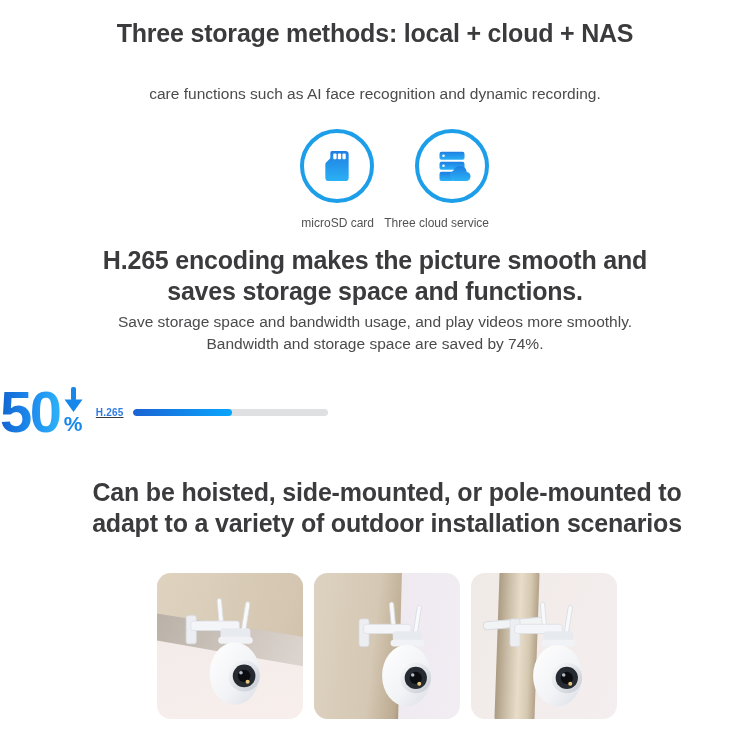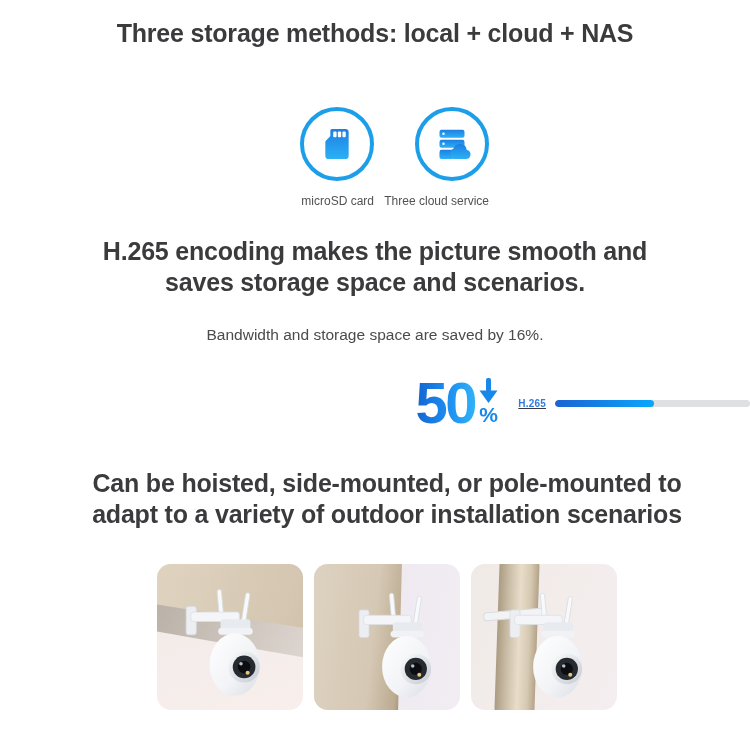--- a/index.html
+++ b/index.html
@@ -18,24 +18,24 @@
   .s1 .sec-sub { margin-top:13px; }
   .methods { margin-top:24px; display:flex; justify-content:center; gap:2px; }
   .method { width:113px; display:flex; flex-direction:column; align-items:flex-end; }
   .method-circle { width:74px; height:74px; border:4px solid #1c9ee9; border-radius:50%;
                    display:flex; align-items:center; justify-content:center; background:#fff; }
   .method-circle svg { width:40px; height:40px; }
   .method-label { margin-top:13px; font-size:12px; line-height:14px; color:#525254;
                   white-space:nowrap; }
 
   
-  .s2 { margin-top:28px; }
+  .s2 { margin-top:15px; }
   .s2 .sec-sub { margin-top:4px; }
-  .h265-graphic { margin-top:32px; height:50px; display:flex; justify-content:flex-end;
-                  align-items:center; gap:14px; }
+  .h265-graphic { margin-top:32px; height:50px; display:flex; justify-content:flex-start;
+                  align-items:center; gap:7px; }
   .fifty { display:flex; align-items:flex-start; }
   .big-num { font-size:58px; line-height:50px; font-weight:700; letter-spacing:-2.5px;
              color:#1e8ef0;
              background:linear-gradient(92deg,#1263cf 0%,#1e8ef0 55%,#2fb3f7 100%);
              -webkit-background-clip:text; background-clip:text;
              -webkit-text-fill-color:transparent; }
   .num-side { display:flex; flex-direction:column; align-items:center; margin-left:4px; }
   .down-arrow svg { width:19px; height:26px; display:block; }
   .pct-sign { font-size:21px; font-weight:700; color:#1787ea; line-height:22px; }
   .bars { display:flex; flex-direction:row;text-decoration:underline; }
@@ -115,20 +115,21 @@
     </symbol>
   </defs>
 </svg>
 
 <div class="page">
 
   <section class="s1">
     <h1 class="sec-title">Three storage methods: local + cloud + NAS</h1>
     <p class="sec-sub">
       <br>
+      <span>care functions such as AI face recognition and dynamic recording.</span>
     </p>
 
     <div class="methods">
 
       <div class="method">
         <div class="method-circle">
           <svg viewBox="0 0 48 48">
             <path fill="url(#iconGrad)" d="M18 6 H34 A4 4 0 0 1 38 10 V38 A4 4 0 0 1 34 42 H14 A4 4 0 0 1 10 38 V22 A3 3 0 0 1 10.9 19.9 L15.1 15.7 A3 3 0 0 0 16 13.6 V8 A2 2 0 0 1 18 6 Z"></path>
             <rect x="19.5" y="9" width="4" height="7" rx="1.2" fill="#fff"></rect>
             <rect x="25" y="9" width="4" height="7" rx="1.2" fill="#fff"></rect>
@@ -154,25 +155,25 @@
         <div class="method-label">Three cloud service</div>
       </div>
 
 
     </div>
   </section>
 
   <section class="s2">
     <h2 class="sec-title">
       <span>H.265 encoding makes the picture smooth and</span><br>
-      <span>saves storage space and scenarios.</span>
+      <span>saves storage space and functions.</span>
     </h2>
     <p class="sec-sub">
-      <br>
-      <span>Bandwidth and storage space are saved by 16%.</span>
+      <span>Save storage space and bandwidth usage, and play videos more smoothly.</span><br>
+      <span>Bandwidth and storage space are saved by 74%.</span>
     </p>
 
     <div class="h265-graphic">
       <div class="fifty">
         <span class="big-num">50</span>
         <span class="num-side">
           <span class="down-arrow">
             <svg viewBox="0 0 19 26">
               <rect x="7" y="0" width="5" height="14" rx="2" fill="#1787ea"></rect>
               <path d="M0.5 12.5 H18.5 L9.5 25 Z" fill="#1787ea"></path>

